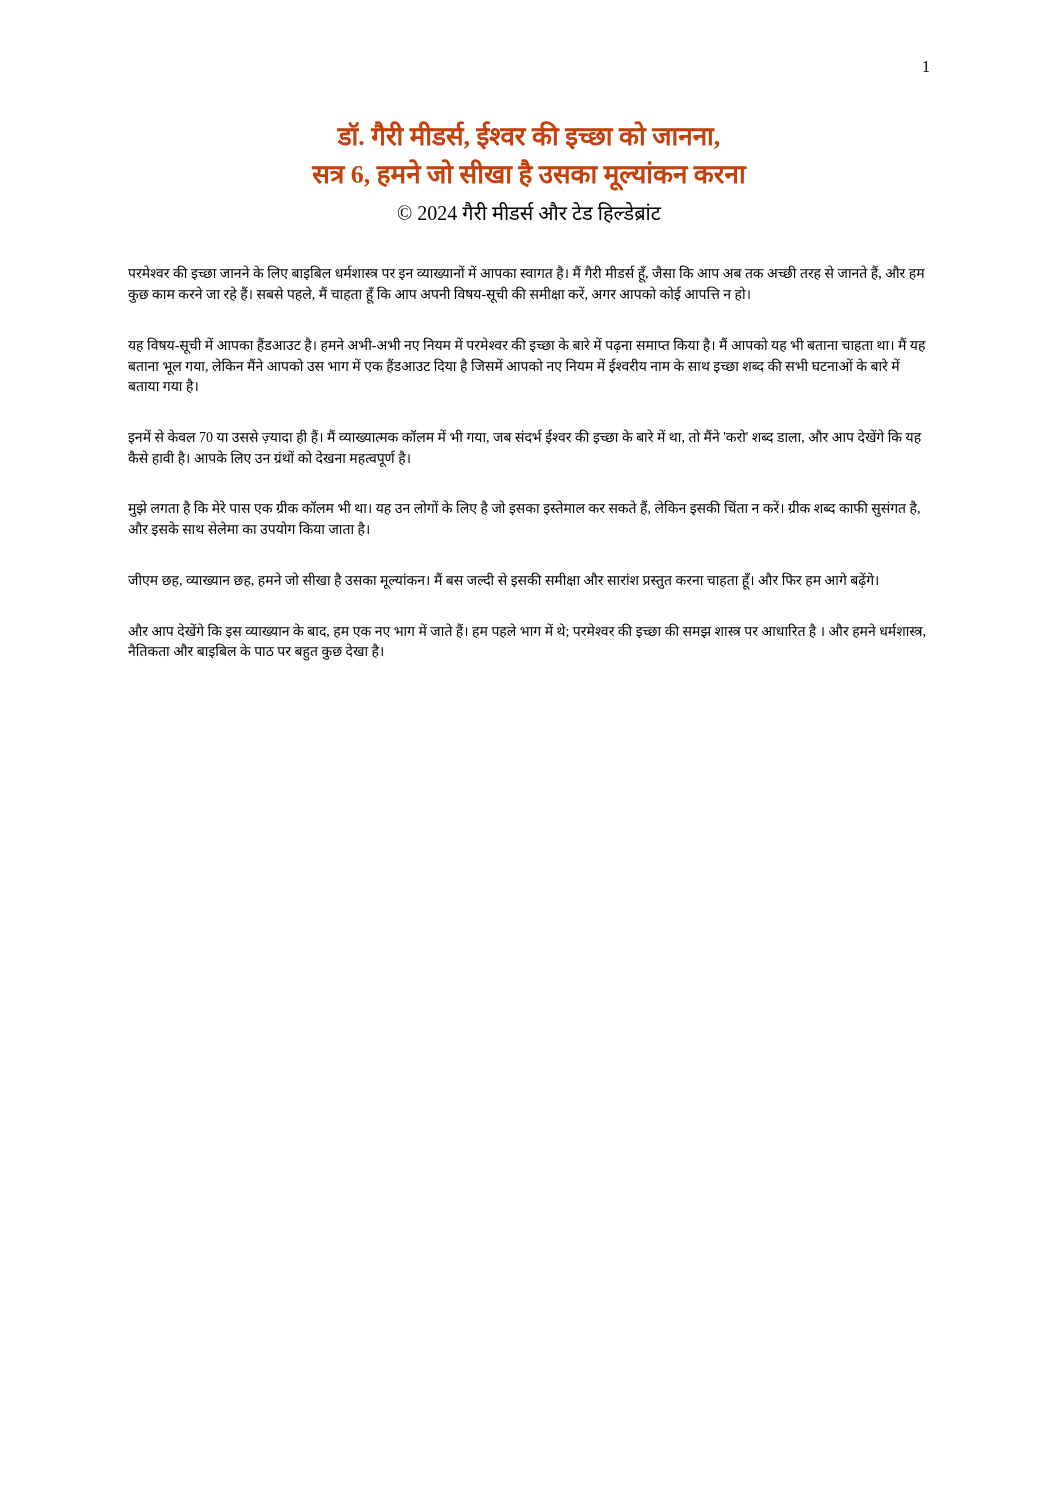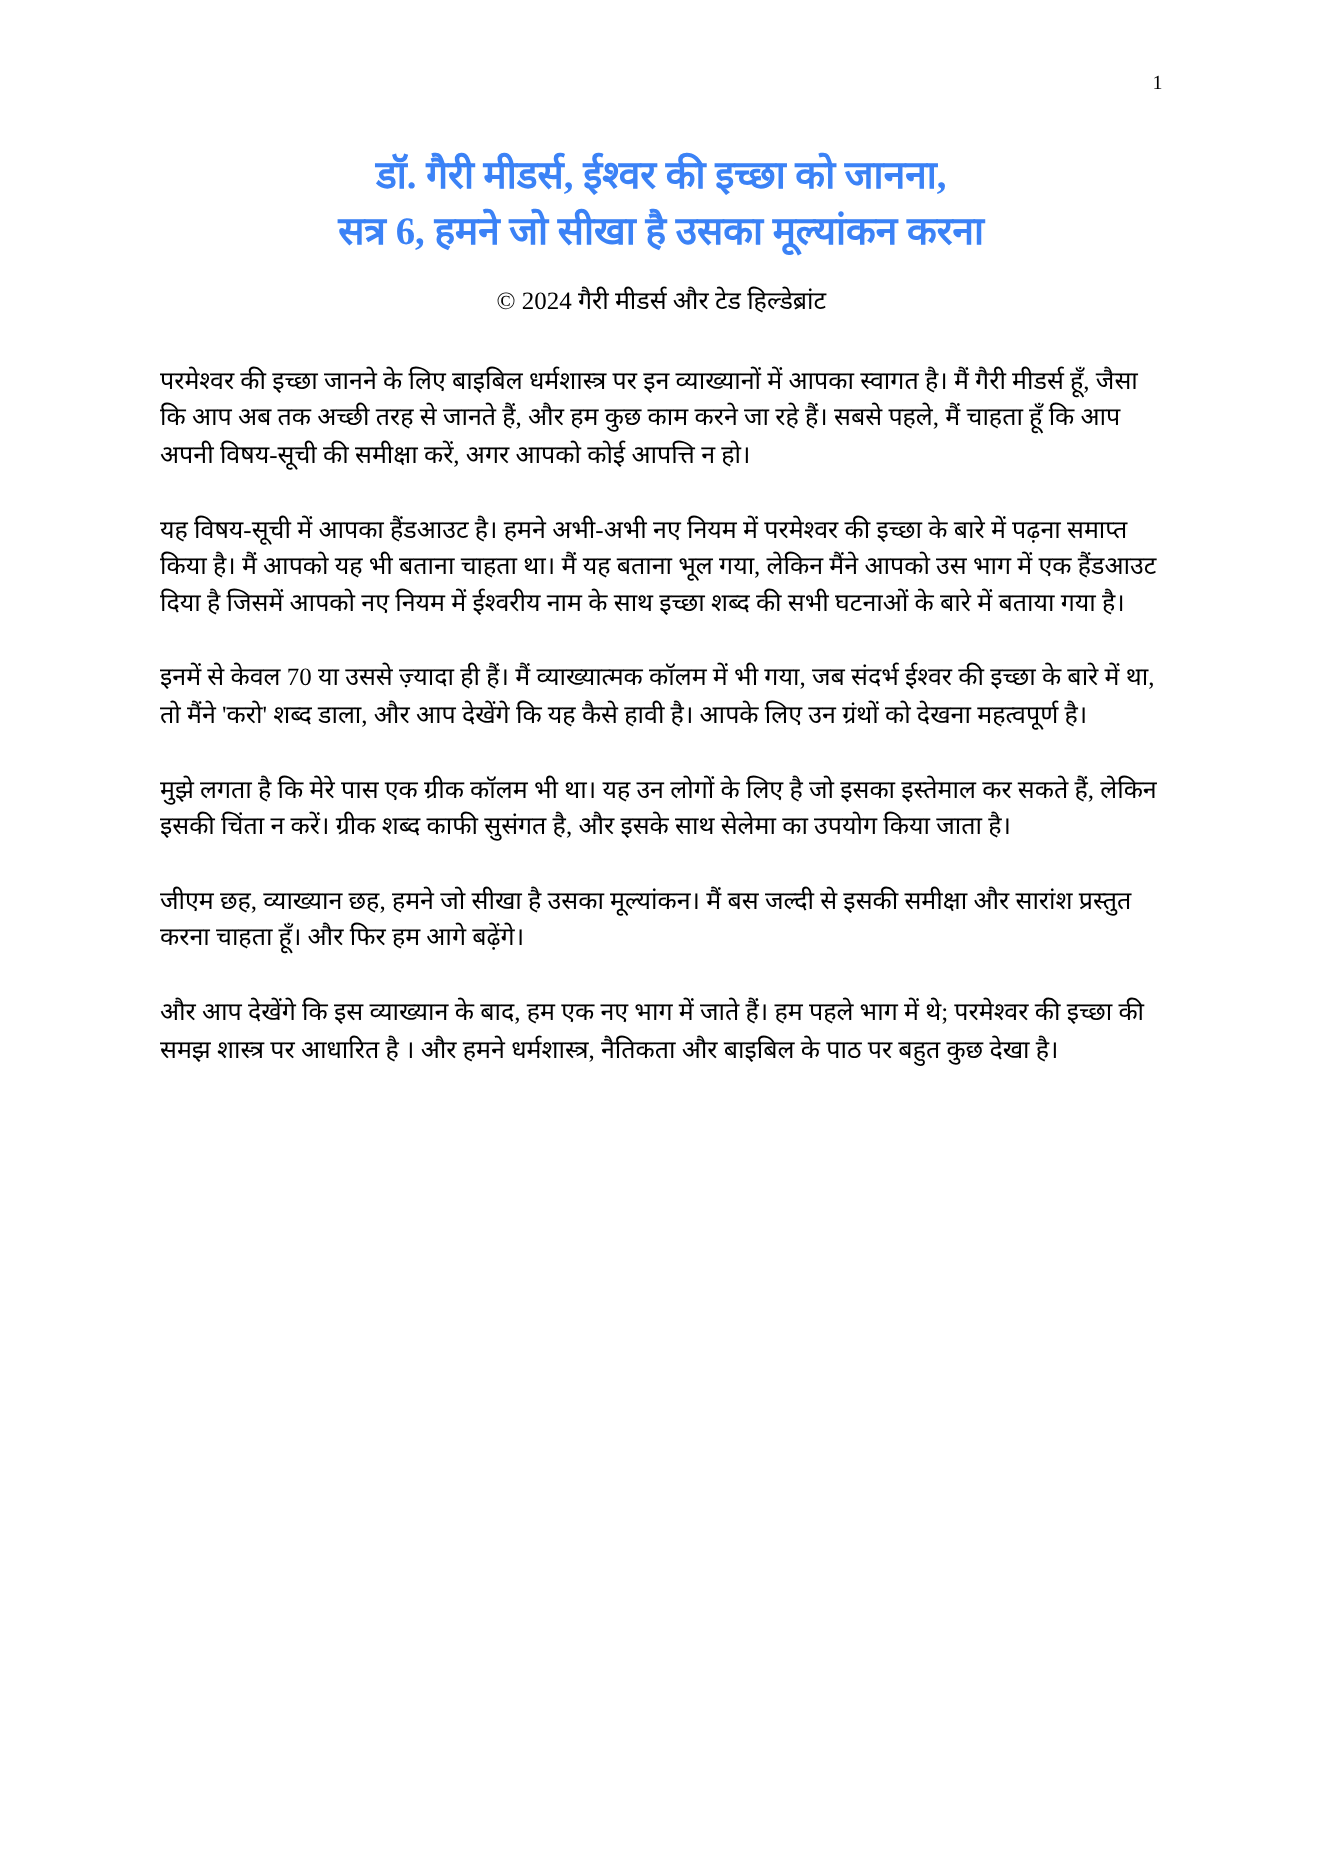--- a/index.html
+++ b/index.html
@@ -20,35 +20,35 @@
     position: absolute;
     top: 58px;
     right: 128px;
     font-size: 16px;
     color: #000000;
   }
   .doc-title {
     margin-top: 60px;
     text-align: center;
     font-weight: bold;
-    font-size: 31px;
+    font-size: 26px;
     line-height: 1.45;
-    color: #3b82f6;
+    color: #c2410c;
   }
   .copyright {
     text-align: center;
     font-size: 20px;
-    margin-top: 18px;
+    margin-top: 6px;
     color: #000000;
   }
   .body-text {
     margin-top: 38px;
   }
   .body-text p {
-    font-size: 20px;
+    font-size: 14px;
     line-height: 1.48;
     margin-bottom: 30px;
     text-align: left;
     color: #000000;
   }
 </style>
 </head>
 <body>
 
 <div class="page">

